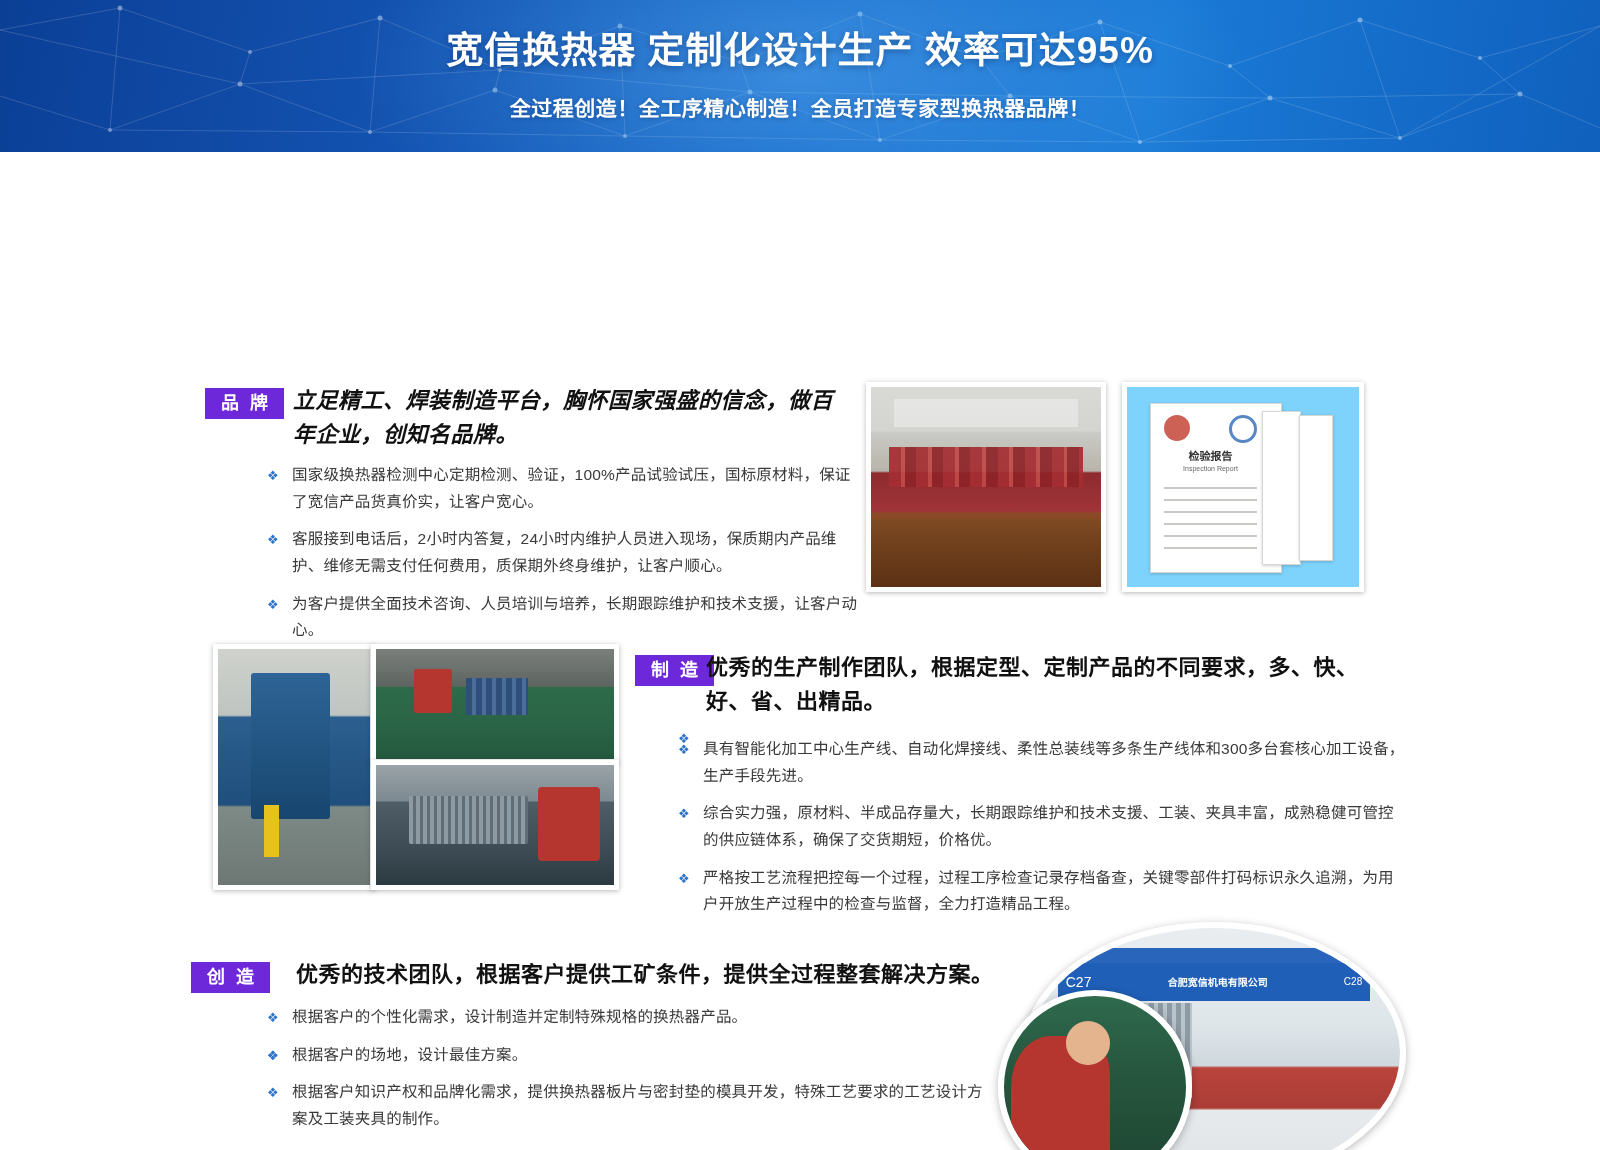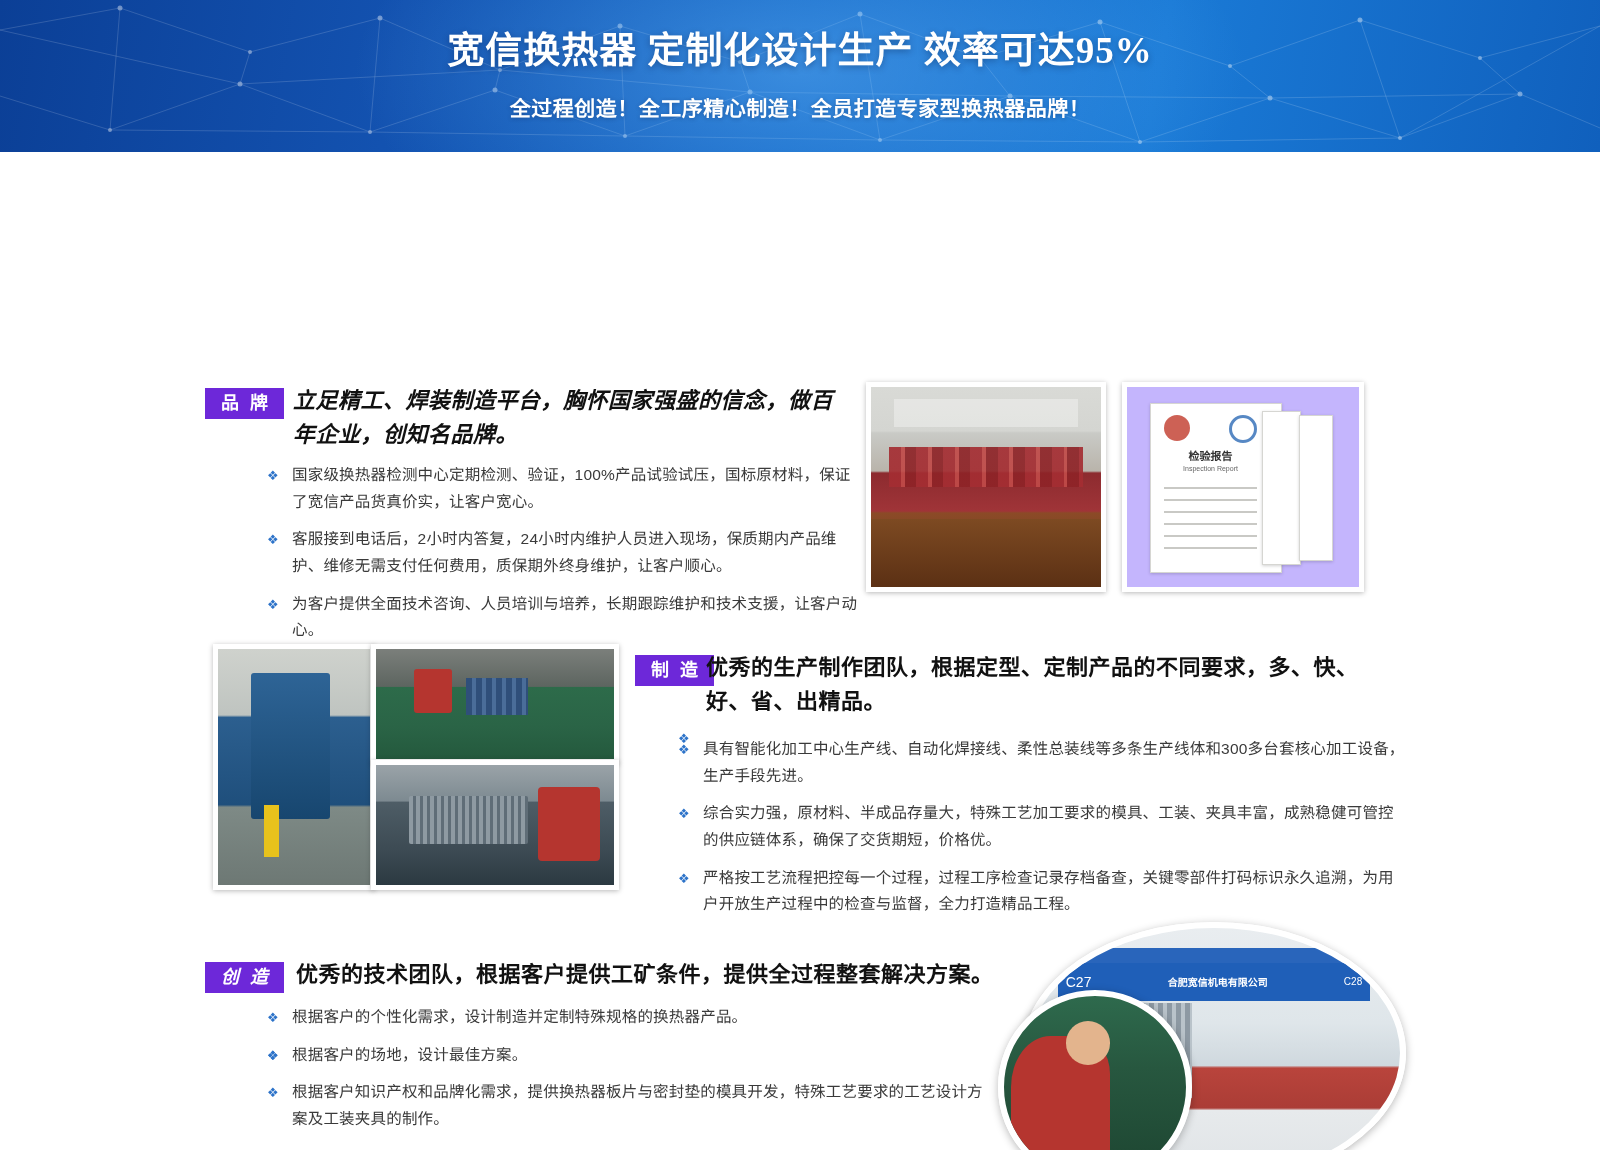--- a/index.html
+++ b/index.html
@@ -37,21 +37,20 @@
     top: -140px;
     transform: translateX(-50%);
     background: radial-gradient(ellipse at center, rgba(110,190,255,.45) 0%, rgba(30,110,200,0) 70%);
     pointer-events: none;
   }
   .banner-inner {
     position: relative;
     z-index: 3;
     text-align: center;
     padding-top: 20px;
-    font-family: Liberation Serif, serif;
   }
   .banner h1 {
     margin: 0;
     font-size: 37px;
     font-weight: bold;
     color: #ffffff;
     letter-spacing: 1px;
     text-shadow: 0 2px 6px rgba(0,20,60,.35);
   }
   .banner h2 {
@@ -154,21 +153,21 @@
   .p-meeting::before{
     content:"";position:absolute;left:8%;top:30%;width:84%;height:20%;
     background:repeating-linear-gradient(90deg,#a42d32 0 6%, #c04a48 6% 8%, #8e2327 8% 14%);
     opacity:.92;
   }
   .p-meeting::after{
     content:"";position:absolute;left:0;bottom:0;width:100%;height:34%;
     background:linear-gradient(180deg,#7d4a22,#5b3014);
   }
   .p-cert {
-    background:#c4b5fd;
+    background:#7dd3fc;
   }
   .p-cert .doc{
     position:absolute;background:#fff;border:1px solid #d6d6d2;box-shadow:0 1px 3px rgba(0,0,0,.18);
   }
   .p-cert .line{position:absolute;background:#c9c9c5;height:2px;}
   .p-cert .seal{position:absolute;width:26px;height:26px;border-radius:50%;background:#c0392b;opacity:.8;}
   .p-cert .seal2{position:absolute;width:22px;height:22px;border-radius:50%;border:3px solid #2d6ab5;opacity:.8;}
 
   .p-press{
     background:linear-gradient(180deg,#cfd2cd 0%,#bfc4c0 28%,#2c5f8f 29%,#1f4f7c 66%,#7e8a86 67%,#6d7874 100%);
@@ -305,31 +304,31 @@
 
   <div class="sec2">
     <div style="position:absolute;left:635px;top:33px;">
       <span class="tag">制 造</span>
     </div>
     <div class="headline" style="position:absolute;left:706px;top:29px;width:680px;">优秀的生产制作团队，根据定型、定制产品的不同要求，多、快、好、省、出精品。</div>
 
     <ul class="bullets" style="position:absolute;left:676px;top:103px;width:730px;">
       <li><span class="bul">❖</span></li>
       <li><span class="bul">❖</span><span>具有智能化加工中心生产线、自动化焊接线、柔性总装线等多条生产线体和300多台套核心加工设备，生产手段先进。</span></li>
-      <li><span class="bul">❖</span><span>综合实力强，原材料、半成品存量大，特殊工艺加工要求的模具、工装、夹具丰富，成熟稳健可管控的供应链体系，确保了交货期短，价格优。</span></li>
+      <li><span class="bul">❖</span><span>综合实力强，原材料、半成品存量大，长期跟踪维护和技术支援、工装、夹具丰富，成熟稳健可管控的供应链体系，确保了交货期短，价格优。</span></li>
       <li><span class="bul">❖</span><span>严格按工艺流程把控每一个过程，过程工序检查记录存档备查，关键零部件打码标识永久追溯，为用户开放生产过程中的检查与监督，全力打造精品工程。</span></li>
     </ul>
 
     <div class="ph p-press" style="left:213px;top:22px;width:152px;height:236px;"></div>
     <div class="ph p-floor" style="left:371px;top:22px;width:238px;height:110px;"></div>
     <div class="ph p-plate" style="left:371px;top:138px;width:238px;height:120px;"></div>
   </div>
 
   <div class="sec3">
-    <div style="position:absolute;left:205px;top:20px;font-style:italic;">
+    <div style="position:absolute;left:191px;top:20px;">
       <span class="tag">创 造</span>
     </div>
     <div class="headline" style="position:absolute;left:296px;top:16px;width:740px;">优秀的技术团队，根据客户提供工矿条件，提供全过程整套解决方案。</div>
 
     <ul class="bullets" style="position:absolute;left:265px;top:62px;width:730px;">
       <li><span class="bul">❖</span><span>根据客户的个性化需求，设计制造并定制特殊规格的换热器产品。</span></li>
       <li><span class="bul">❖</span></li>
       <li><span class="bul">❖</span><span>根据客户的场地，设计最佳方案。</span></li>
       <li><span class="bul">❖</span><span>根据客户知识产权和品牌化需求，提供换热器板片与密封垫的模具开发，特殊工艺要求的工艺设计方案及工装夹具的制作。</span></li>
     </ul>

